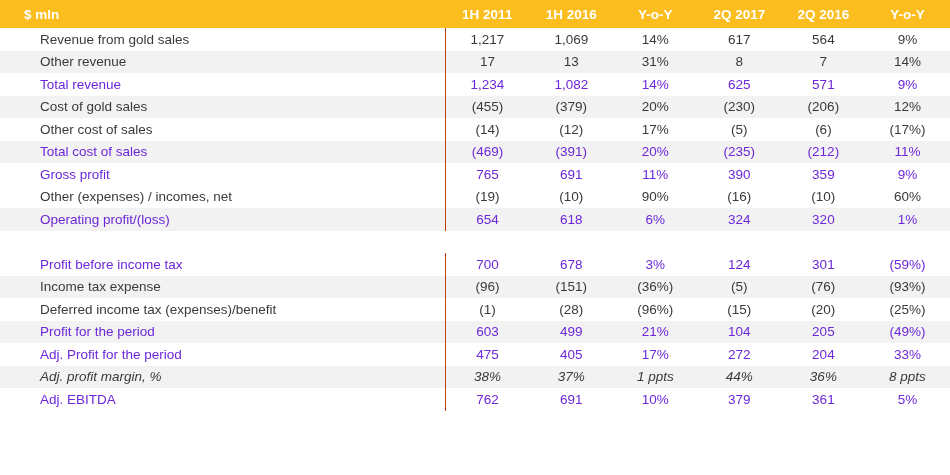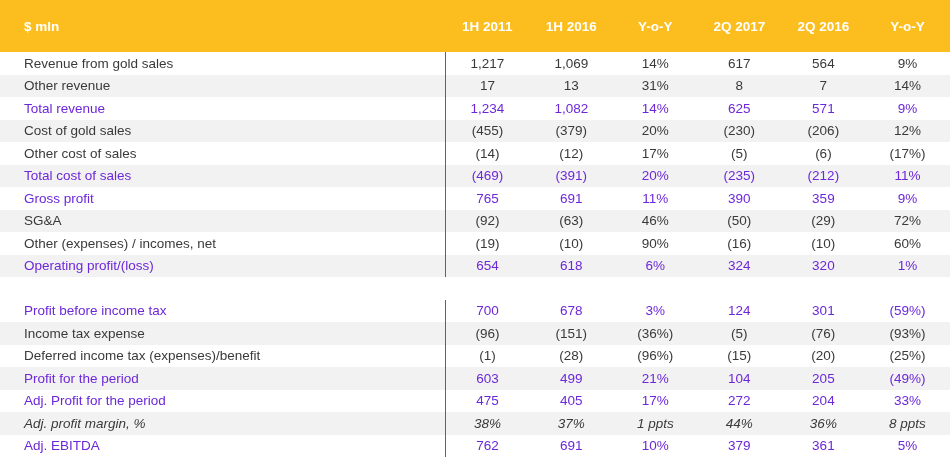--- a/index.html
+++ b/index.html
@@ -21,38 +21,38 @@
     font-size: 13.5px;
   }
   #fin-table col.c-label  { width: 445px; }
   #fin-table col.c-num    { width: 84px; }
   #fin-table thead th {
     background: #fcbe1e;
     color: #ffffff;
     font-weight: bold;
     font-size: 13.5px;
     height: 28px;
-    padding: 12px 12px;
+    padding: 0 12px;
     text-align: center;
     white-space: nowrap;
   }
   #fin-table thead th.h-label {
     text-align: left;
     padding-left: 24px;
   }
   #fin-table tbody td {
     height: 22.5px;
     padding: 0 12px;
     text-align: center;
     white-space: nowrap;
     vertical-align: middle;
   }
   #fin-table tbody td.label {
     text-align: left;
-    padding-left: 24px;
+    padding-left: 40px;
   }
   tr.shade td { background: #f2f2f2; }
   tr.plain td { background: #ffffff; }
   tr.bold td { font-weight: normal; color: #6d28d9; }
   tr.italic td { font-style: italic; }
   tr.spacer td {
     height: 11px;
     background: #ffffff;
     padding: 0;
     border: none;
@@ -143,29 +143,20 @@
       </tr>
       <tr class="plain bold">
         <td class="label">Gross profit</td>
         <td class="vline-left">765</td>
         <td>691</td>
         <td>11%</td>
         <td>390</td>
         <td>359</td>
         <td>9%</td>
       </tr>
-      <tr class="shade">
-        <td class="label">SG&amp;A</td>
-        <td class="vline-left">(92)</td>
-        <td>(63)</td>
-        <td>46%</td>
-        <td>(50)</td>
-        <td>(29)</td>
-        <td>72%</td>
-      </tr>
       <tr class="plain">
         <td class="label">Other (expenses) / incomes, net</td>
         <td class="vline-left">(19)</td>
         <td>(10)</td>
         <td>90%</td>
         <td>(16)</td>
         <td>(10)</td>
         <td>60%</td>
       </tr>
       <tr class="shade bold">

